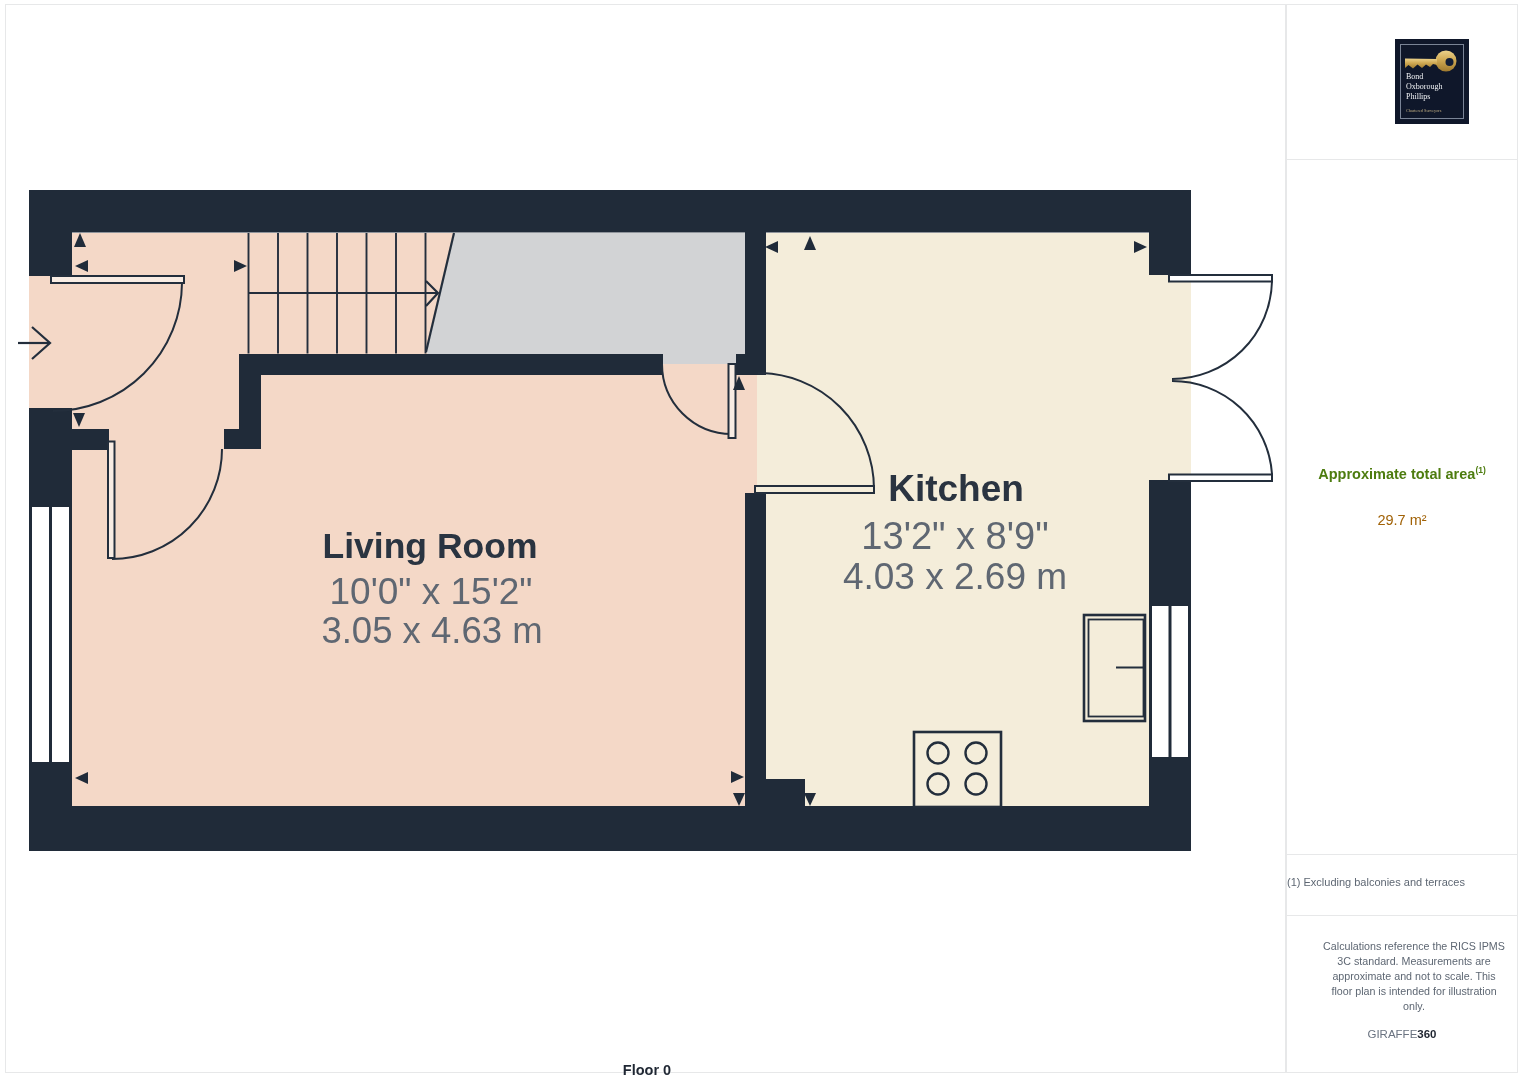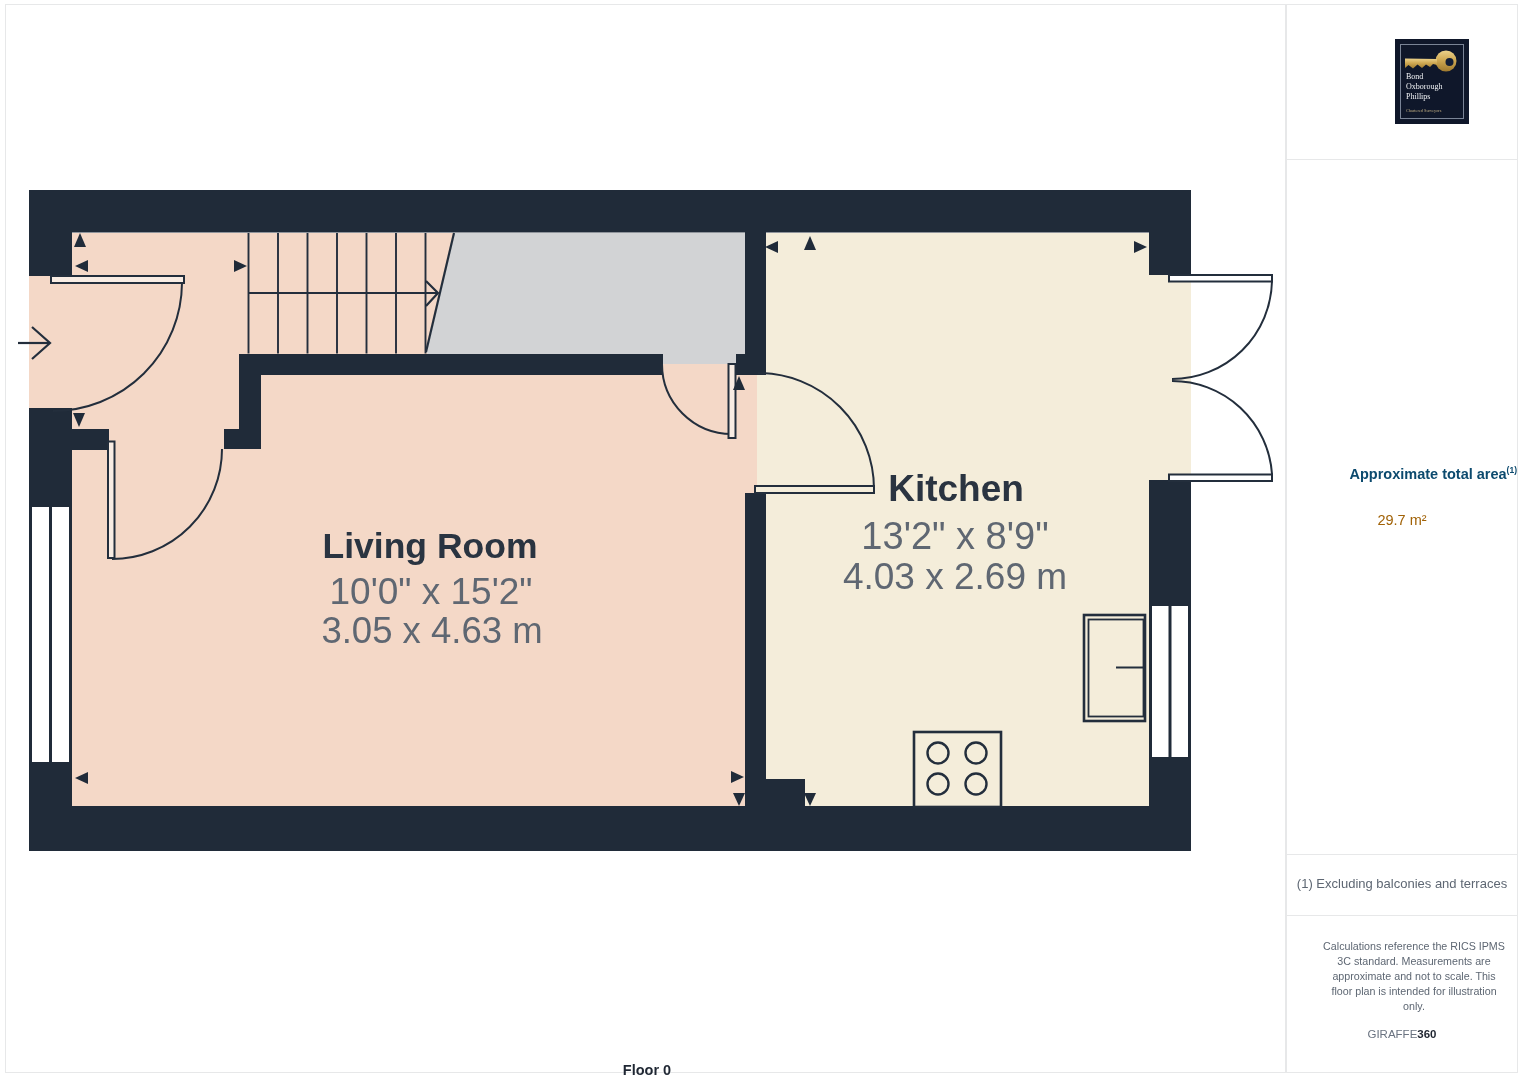--- a/index.html
+++ b/index.html
@@ -201,22 +201,22 @@
         </linearGradient>
       </defs>
       <circle cx="51" cy="22" r="10.5" fill="url(#gk)"></circle>
       <circle cx="54.5" cy="23" r="4" fill="#111d36"></circle>
       <path d="M 10 19.5 L 42 20 L 42 26 L 38 25 L 35 28 L 31 25.5 L 27 29 L 22.5 25.5 L 18 29.5 L 13.5 26 L 10 29 Z" fill="url(#gk)"></path>
     </svg>
     <div class="abs" style="left:11px;top:32.5px;color:#f2f4f6;font-family:'Liberation Serif',serif;font-size:8px;line-height:10.2px;">Bond<br>Oxborough<br>Phillips</div>
     <div class="abs" style="left:11px;top:69px;color:#c0ae83;font-family:'Liberation Serif',serif;font-size:4.3px;">Chartered Surveyors</div>
   </div>
 
-  <div class="abs" style="left:1287px;top:465px;width:230px;text-align:right;color:#0c4a6e;font-size:14.5px;font-weight:bold;">Approximate total area<sup style="font-size:8.5px;">(1)</sup></div>
+  <div class="abs" style="left:1287px;top:465px;width:230px;text-align:center;color:#4d7c0f;font-size:14.5px;font-weight:bold;">Approximate total area<sup style="font-size:8.5px;">(1)</sup></div>
   <div class="abs" style="left:1334px;top:492px;width:230px;text-align:right;color:#5e6773;font-size:10px;">319 ft²</div>
   <div class="abs" style="left:1287px;top:512px;width:230px;text-align:center;color:#a16207;font-size:14.5px;">29.7 m²</div>
 
-  <div class="abs" style="left:1287px;top:876px;width:230px;text-align:center;color:#5e6773;font-size:13px;">(1) Excluding balconies and terraces</div>
+  <div class="abs" style="left:1287px;top:876px;width:230px;color:#5e6773;font-size:11px;">(1) Excluding balconies and terraces</div>
 
   <div class="abs" style="left:1287px;top:939px;width:230px;text-align:center;color:#5e6773;font-size:10.7px;line-height:15px;padding-left:12px;">Calculations reference the RICS IPMS<br>3C standard. Measurements are<br>approximate and not to scale. This<br>floor plan is intended for illustration<br>only.</div>
 
   <div class="abs" style="left:1287px;top:1028px;width:230px;text-align:center;font-size:11.5px;"><span style="color:#6a7380;">GIRAFFE</span><span style="color:#1e2430;font-weight:bold;">360</span></div>
 </div>
 
 </body></html>

